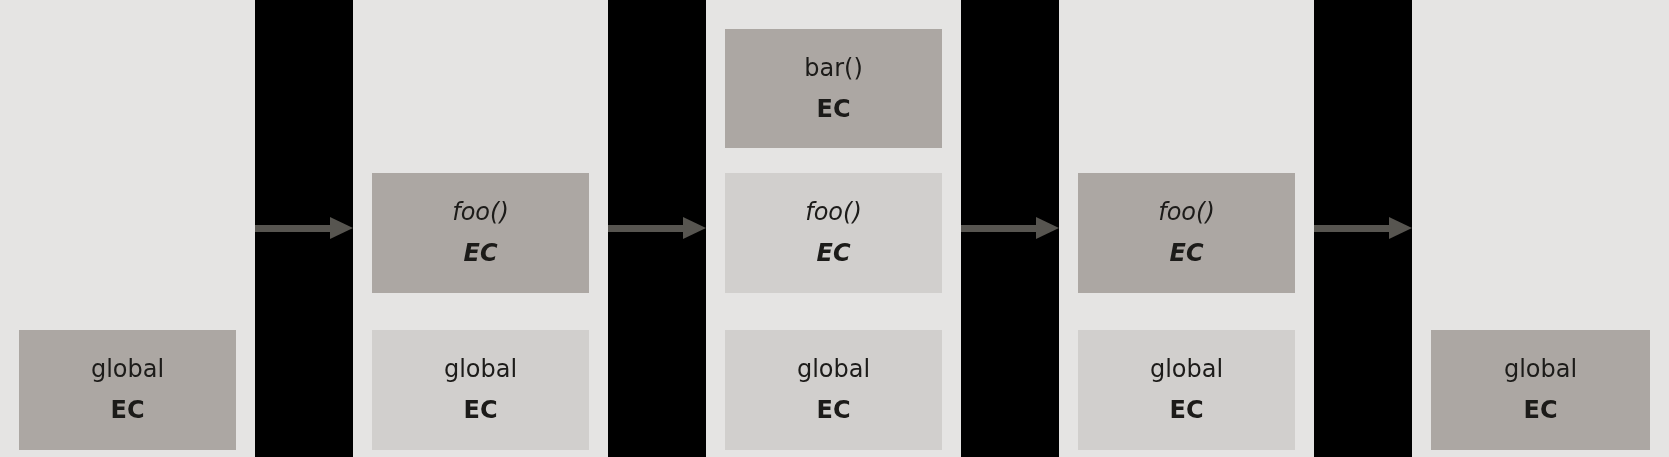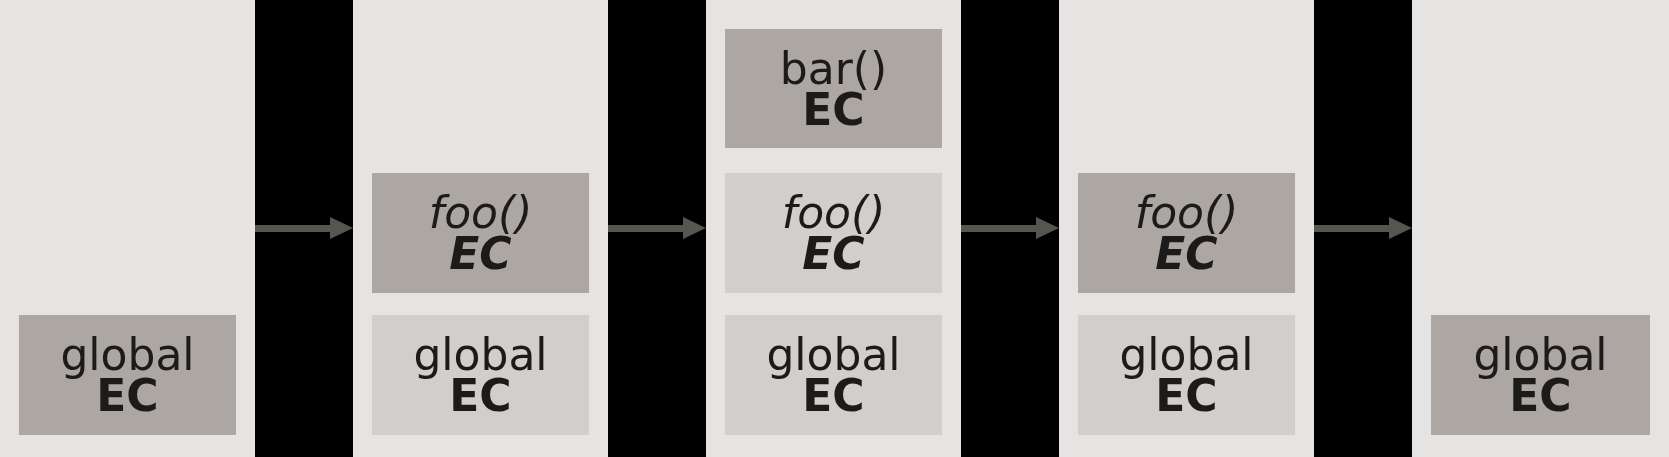--- a/index.html
+++ b/index.html
@@ -30,26 +30,26 @@
     position: absolute;
     left: 19px;
     right: 19px;
     height: 120px;
     display: flex;
     flex-direction: column;
     align-items: center;
     justify-content: center;
     text-align: center;
     color: var(--text, #1c1b19);
-    font-size: 44px;
+    font-size: 24px;
     line-height: 41px;
   }
   .row-top    { top: 29px; height: 119px; }
   .row-middle { top: 173px; font-style: italic; }
-  .row-bottom { top: 315px; }
+  .row-bottom { top: 330px; }
   .state-active   { background: var(--active-box, #aca7a3); }
   .state-inactive { background: var(--inactive-box, #d1cfcd); }
   .ec-name { font-weight: 400; }
   .ec-suffix { font-weight: 700; }
 
   .flow-arrow {
     position: absolute;
     top: 217px;
     width: 98px;
     height: 22px;

